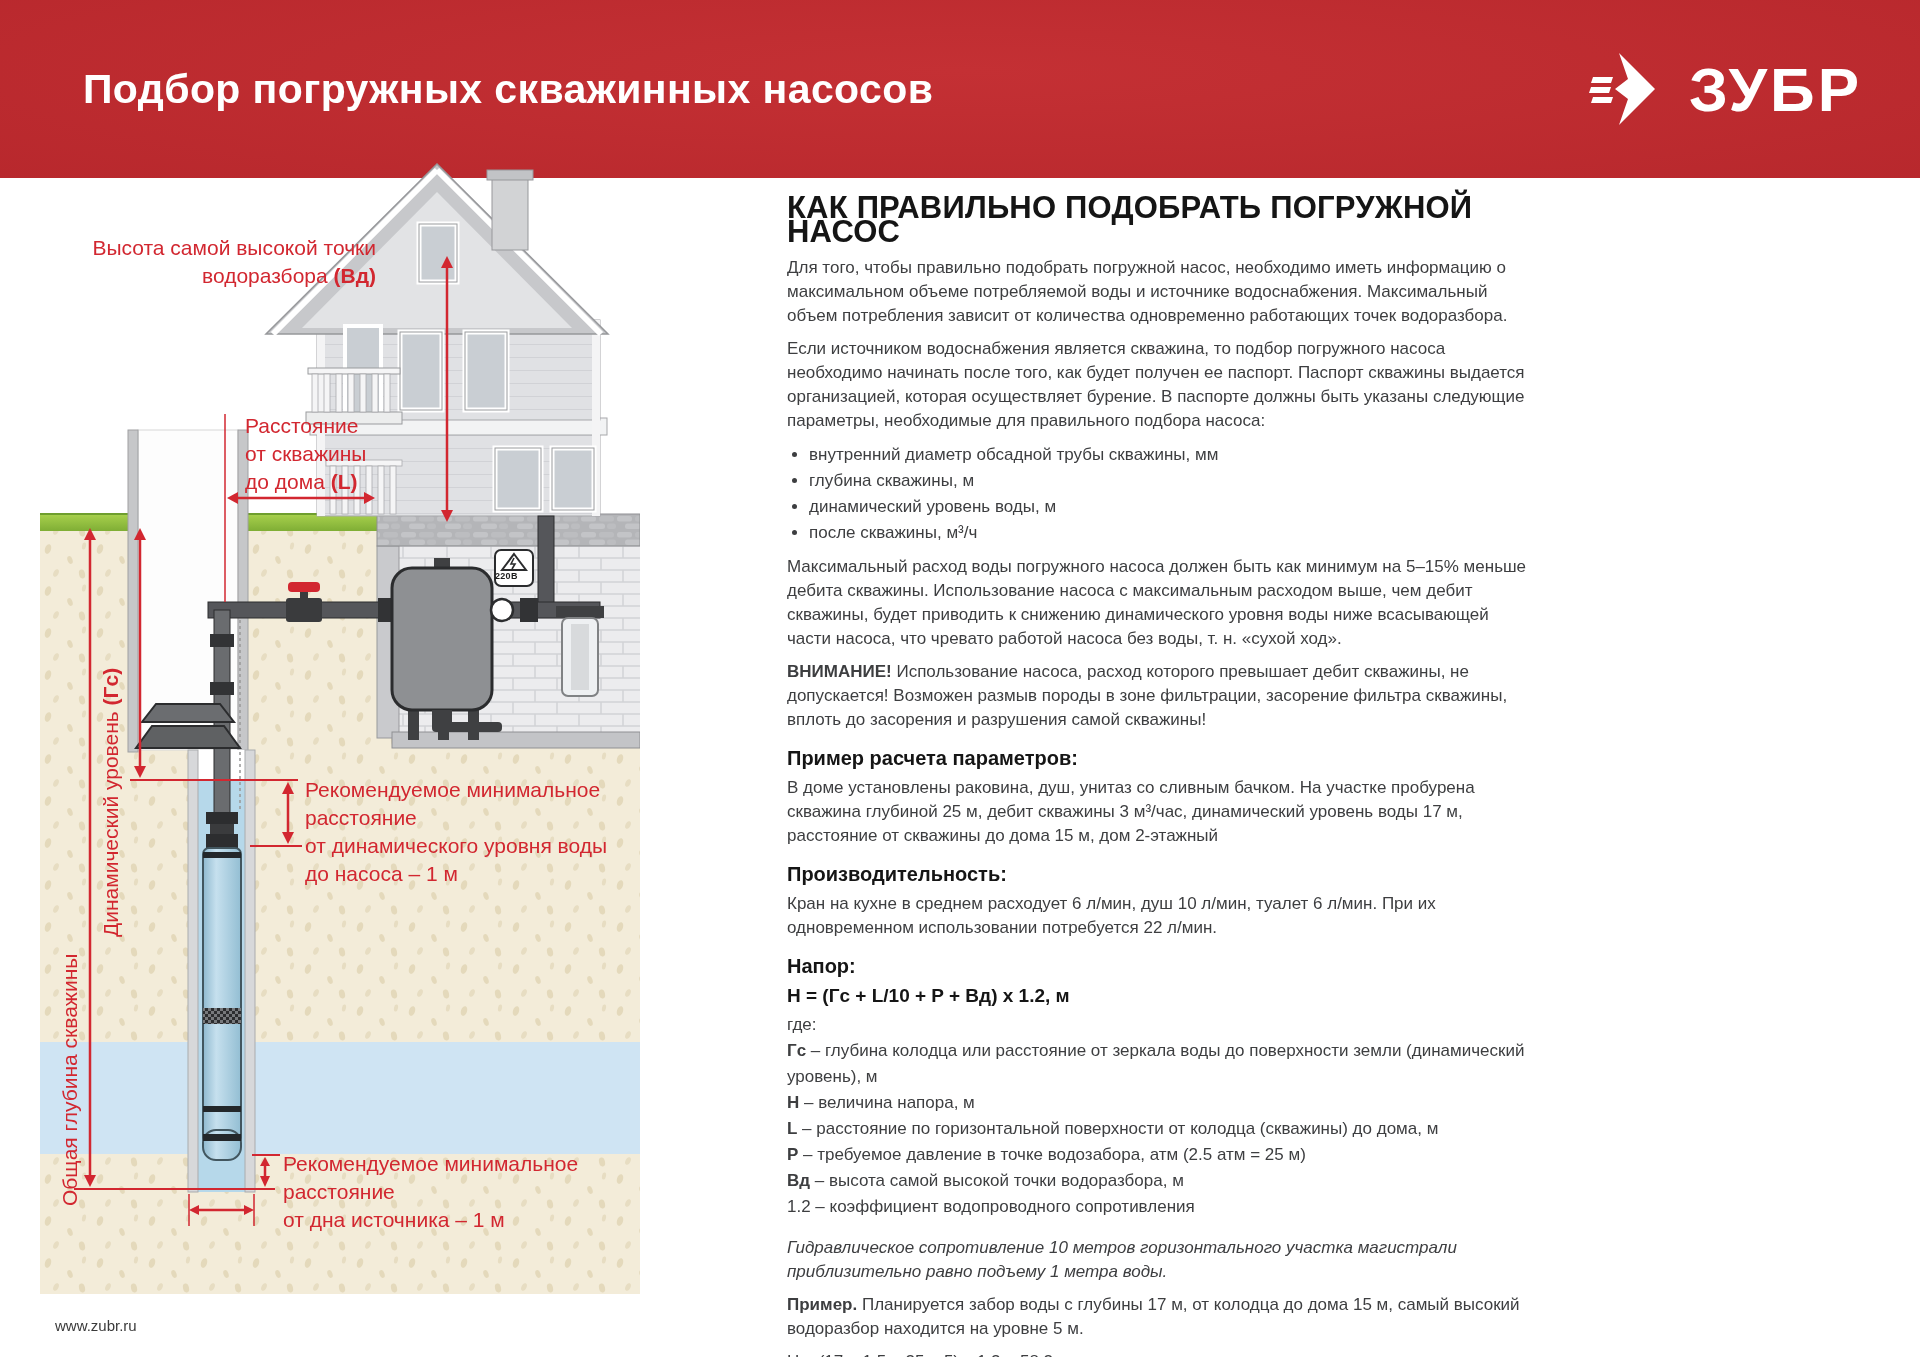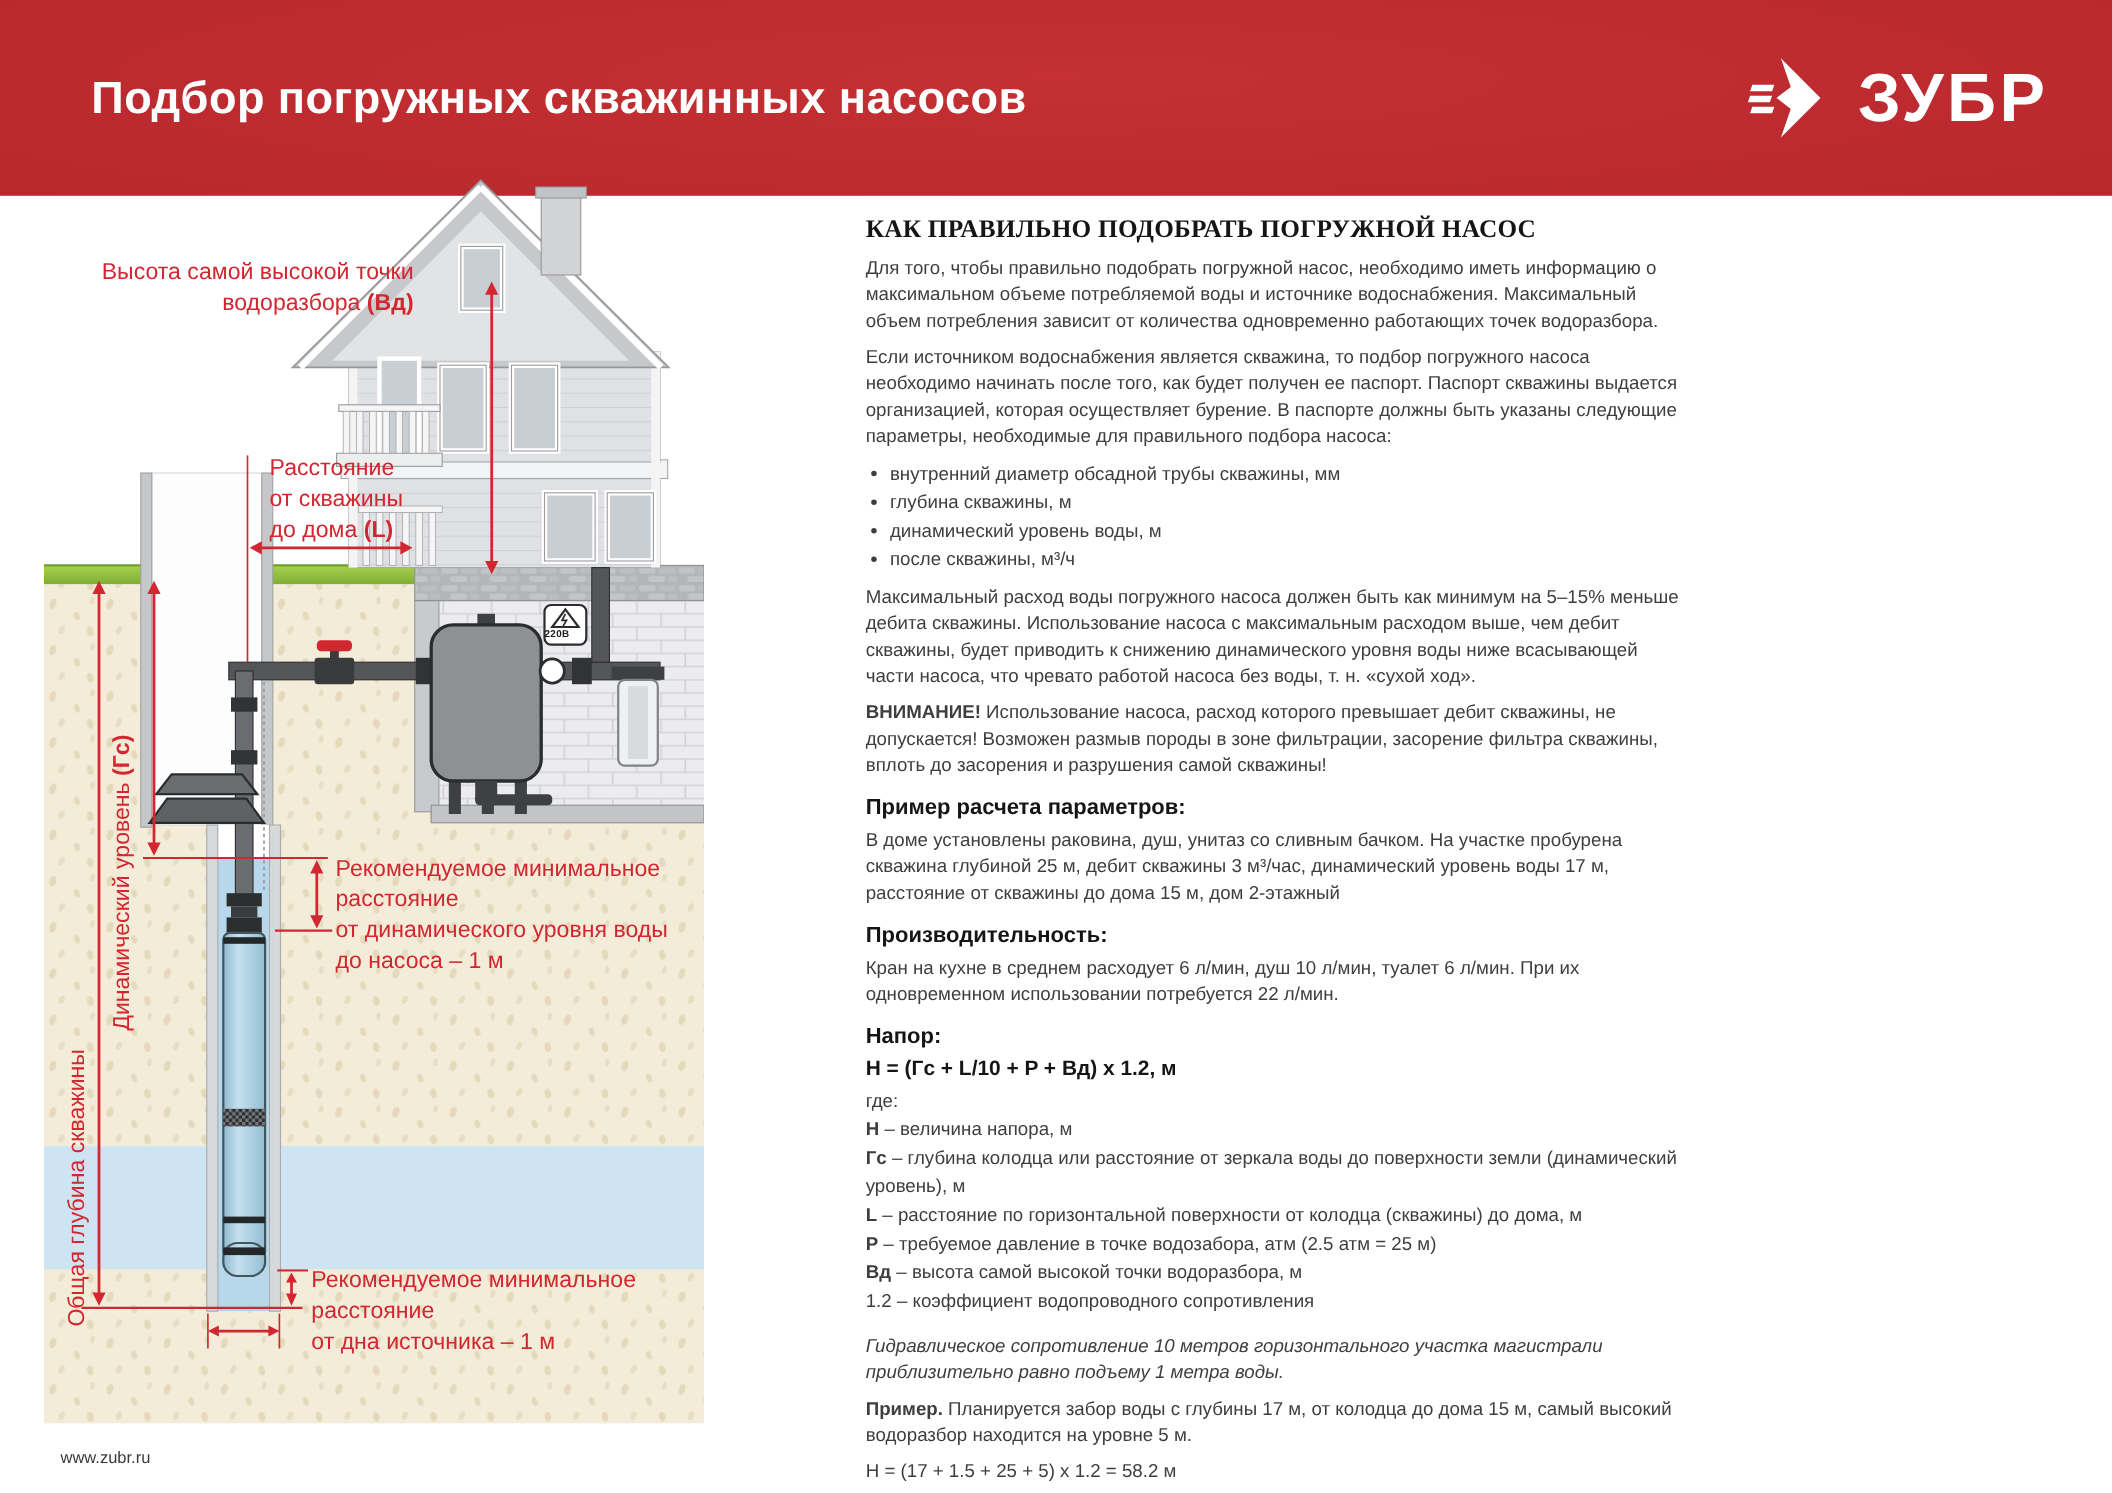--- a/index.html
+++ b/index.html
@@ -51,21 +51,21 @@
   .lbl-rec1{left:265px;top:614px;}
   .lbl-rec2{left:243px;top:988px;}
   .lbl-diam{left:143px;top:1066px;}
   .sign-txt{
     position:absolute;left:455px;top:409px;width:16px;
     font-size:9px;font-weight:bold;color:#1c1c1c;letter-spacing:.3px;
   }
 
   
   .art{position:absolute;left:787px;top:196px;width:748px;font-size:17px;line-height:24px;}
-  .art .h1{font-size:23px;font-weight:bold;color:var(--blk);margin-bottom:12px;letter-spacing:.2px;font-family:Liberation Serif, serif;}
+  .art .h1{font-size:31px;font-weight:bold;color:var(--blk);margin-bottom:12px;letter-spacing:.2px;}
   .art p{margin-bottom:9px;}
   .art ul{margin:2px 0 9px 22px;}
   .art li{line-height:26px;}
   .h2{font-size:20px;font-weight:bold;color:var(--blk);margin:14px 0 6px;}
   .formula{font-size:19px;font-weight:bold;color:var(--blk);margin:4px 0 4px;}
   .def-row{line-height:26px;}
   .def-row b.plain{font-weight:normal;}
   .note{font-style:italic;margin:16px 0 16px;}
   .tight{margin-bottom:2px;}
 </style>
@@ -340,22 +340,22 @@
 
   <div class="h2">Пример расчета параметров:</div>
   <p>В доме установлены раковина, душ, унитаз со сливным бачком. На участке пробурена скважина глубиной 25 м, дебит скважины 3 м³/час, динамический уровень воды 17 м, расстояние от скважины до дома 15 м, дом 2-этажный</p>
 
   <div class="h2">Производительность:</div>
   <p>Кран на кухне в среднем расходует 6 л/мин, душ 10 л/мин, туалет 6 л/мин. При их одновременном использовании потребуется 22 л/мин.</p>
 
   <div class="h2">Напор:</div>
   <div class="formula">H = (Гс + L/10 + P + Вд) x 1.2, м</div>
   <div class="def-row">где:</div>
+  <div class="def-row"><b>Гс</b><span> – глубина колодца или расстояние от зеркала воды до поверхности земли (динамический уровень), м</span></div>
   <div class="def-row"><b>H</b><span> – величина напора, м</span></div>
-  <div class="def-row"><b>Гс</b><span> – глубина колодца или расстояние от зеркала воды до поверхности земли (динамический уровень), м</span></div>
   <div class="def-row"><b>L</b><span> – расстояние по горизонтальной поверхности от колодца (скважины) до дома, м</span></div>
   <div class="def-row"><b>P</b><span> – требуемое давление в точке водозабора, атм (2.5 атм = 25 м)</span></div>
   <div class="def-row"><b>Вд</b><span> – высота самой высокой точки водоразбора, м</span></div>
   <div class="def-row"><b class="plain">1.2</b><span> – коэффициент водопроводного сопротивления</span></div>
 
   <p class="note">Гидравлическое сопротивление 10 метров горизонтального участка магистрали приблизительно равно подъему 1 метра воды.</p>
 
   <p class="tight"><b>Пример.</b><span> Планируется забор воды с глубины 17 м, от колодца до дома 15 м, самый высокий водоразбор находится на уровне 5 м.</span></p>
   <p class="tight">H = (17 + 1.5 + 25 + 5) x 1.2 = 58.2 м</p>
 

